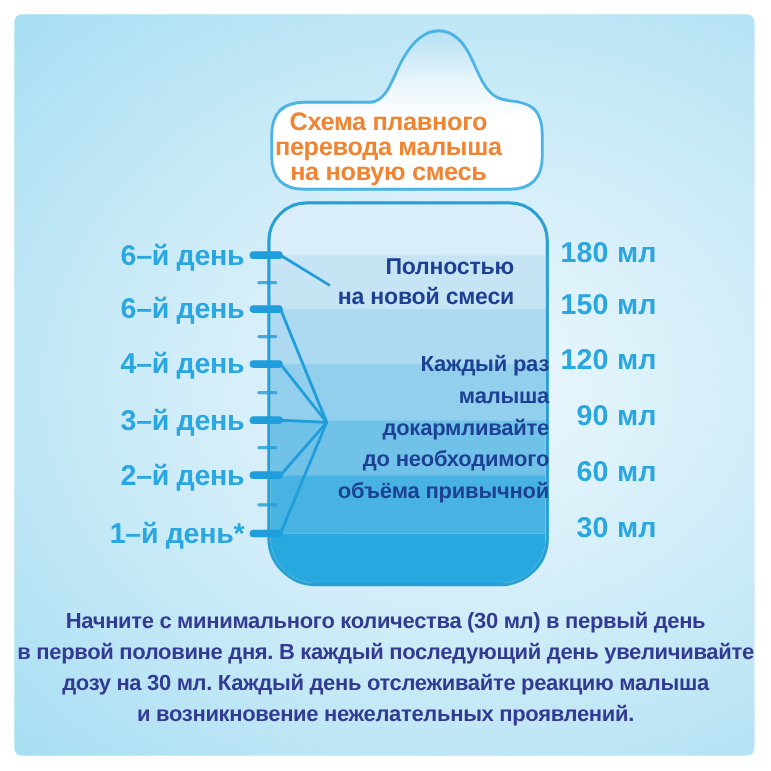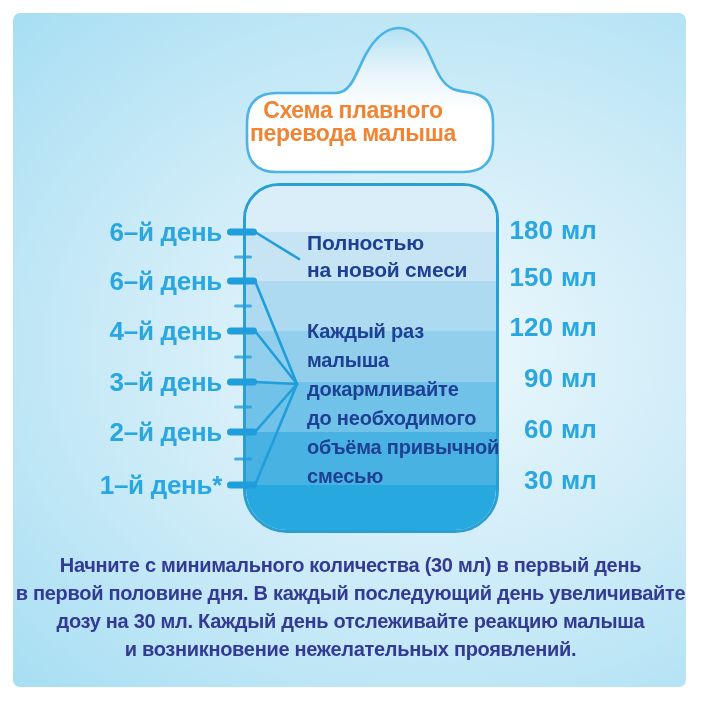--- a/index.html
+++ b/index.html
@@ -34,21 +34,21 @@
   .tick-minor{position:absolute;left:234px;width:18px;height:3px;border-radius:1.5px;
     background:var(--tick-blue);opacity:.8;transform:translateY(-50%);z-index:3;}
   .day{position:absolute;right:479px;transform:translateY(-50%);white-space:nowrap;
     font-size:26px;font-weight:bold;color:var(--label-blue);z-index:4;letter-spacing:-0.3px;}
   .vol{position:absolute;left:506px;transform:translateY(-50%);display:flex;
     font-size:26px;font-weight:bold;color:var(--label-blue);z-index:4;}
   .vol .num{display:inline-block;width:47px;text-align:right;}
   .vol .unit{margin-left:8px;}
   .bubble-title{position:absolute;left:247px;top:99px;width:212px;text-align:center;
     font-size:23px;line-height:23px;font-weight:bold;color:var(--orange);z-index:4;letter-spacing:-0.3px;}
-  .ann{position:absolute;left:307px;font-weight:bold;color:var(--navy);z-index:4;white-space:nowrap;letter-spacing:-0.2px;}
+  .ann{position:absolute;left:307px;font-weight:bold;color:var(--navy);z-index:4;white-space:nowrap;letter-spacing:-0.2px;text-align:right;}
   .ann-full{top:229px;font-size:21px;line-height:27px;}
   .ann-feed{top:317px;font-size:20px;line-height:29px;}
   .footer{position:absolute;left:0;top:551px;width:701px;text-align:center;
     font-size:20px;line-height:28px;font-weight:bold;color:var(--footer-navy);z-index:4;letter-spacing:-0.3px;}
 </style>
 </head>
 <body>
 
 <div id="stage">
   <div class="bg"></div>
@@ -124,33 +124,33 @@
       <span class="unit">мл</span>
   </div>
   <div class="vol" style="top:480px">
     <span class="num">30</span>
       <span class="unit">мл</span>
   </div>
 
   <div class="bubble-title">
     <div>Схема плавного</div>
     <div>перевода малыша</div>
+    <div>на новую смесь</div>
   </div>
 
   <div class="ann ann-full">
     <div>Полностью</div>
     <div>на новой смеси</div>
   </div>
   <div class="ann ann-feed">
     <div>Каждый раз</div>
     <div>малыша</div>
     <div>докармливайте</div>
     <div>до необходимого</div>
     <div>объёма привычной</div>
-    <div>смесью</div>
   </div>
 
   <div class="footer">
     <div>Начните с минимального количества (30 мл) в первый день</div>
     <div>в первой половине дня. В каждый последующий день увеличивайте</div>
     <div>дозу на 30 мл. Каждый день отслеживайте реакцию малыша</div>
     <div>и возникновение нежелательных проявлений.</div>
   </div>
 </div>
 

